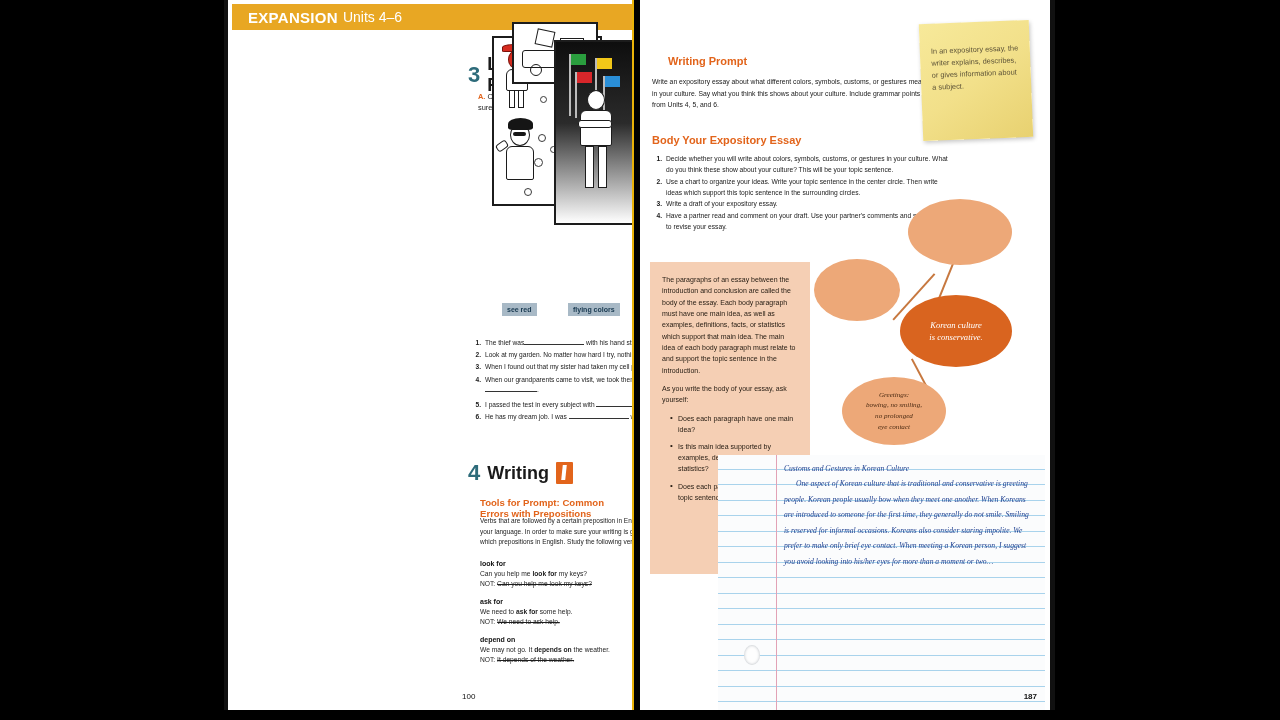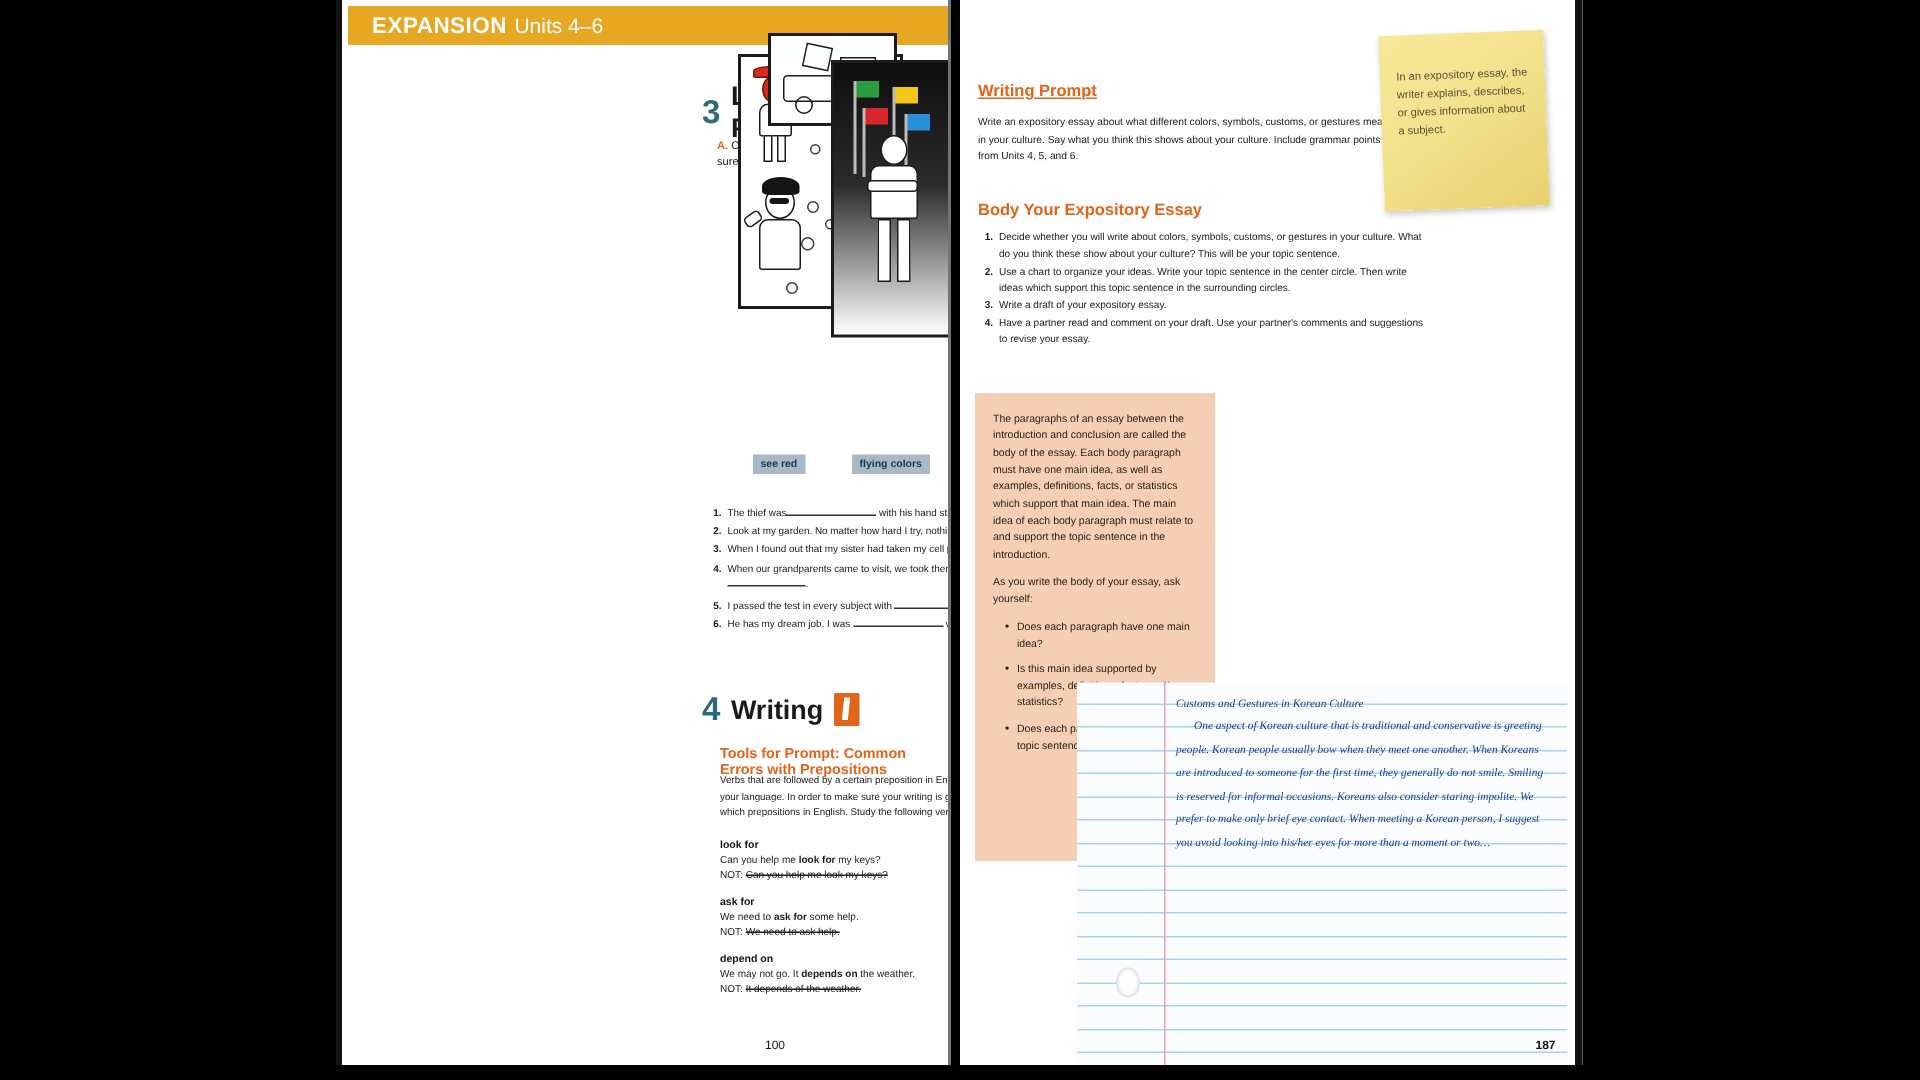--- a/index.html
+++ b/index.html
@@ -13,21 +13,21 @@
 
   
   .spread { position: absolute; left: 0; top: 0; width: 1280px; height: 720px; }
 
   .page {
     position: absolute;
     background: #fff;
     top: 0; height: 710px;
     overflow: hidden;
   }
-  .page-left  { left: 224px;  width: 410px; border-right: 2px solid #737373; }
+  .page-left  { left: 224px;  width: 410px; border-right: 2px solid #eab308; }
   .page-right { left: 640px;  width: 415px; }
   .page-left::after {
     content:""; position:absolute; left:0; top:0; bottom:0; width:4px; background:#111;
   }
   .page-right::after {
     content:""; position:absolute; right:0; top:0; bottom:0; width:5px; background:#111;
   }
   .page-bottom-bar {
     position:absolute; left:224px; top:710px; width:831px; height:10px; background:#000;
   }
@@ -88,24 +88,24 @@
 
   .verbs { position:absolute; left:256px; top:560px; width:378px; display:flex; gap:18px; }
   .vcol { width:180px; }
   .ventry { margin-bottom:9px; }
   .ventry .vh { font-size:7px; font-weight:700; color:#111; margin-bottom:2px; }
   .ventry .vs { font-size:6.7px; color:#1d1d1d; line-height:1.5; }
   .ventry .vs b { font-weight:700; }
   .ventry .vn { font-size:6.7px; color:#1d1d1d; line-height:1.5; }
   .strike { text-decoration: line-through; }
 
-  .pg-num-l { position:absolute; left:238px; top:692px; font-size:8px; font-weight:400; color:#111;margin-left:48px; }
-
-  
-  .wp-title { position:absolute; left:12px; top:55px; font-size:11px; font-weight:700; color:#e2641b;text-decoration:underline; }
+  .pg-num-l { position:absolute; left:238px; top:692px; font-size:8px; font-weight:400; color:#111; }
+
+  
+  .wp-title { position:absolute; left:28px; top:55px; font-size:11px; font-weight:700; color:#e2641b; }
   .wp-body  { position:absolute; left:12px; top:76px; width:278px; font-size:6.8px; color:#1a1a1a; line-height:1.72; }
 
   .we-title { position:absolute; left:12px; top:134px; font-size:11px; font-weight:700; color:#e2641b; }
   .we-list  { position:absolute; left:12px; top:154px; width:300px; font-size:6.7px; color:#1a1a1a; line-height:1.62; }
   .we-list .row { display:flex; margin-bottom:1px; }
   .we-list .n { font-weight:700; width:10px; flex:0 0 10px; text-align:right; margin-right:4px; }
 
   .devbox {
     position:absolute; left:10px; top:262px; width:160px; height:312px;
     background:#f5cfb4; padding:12px 11px 10px 12px;
@@ -327,20 +327,42 @@
     <div class="devbox">
       <p>The paragraphs of an essay between the introduction and conclusion are called the body of the essay. Each body paragraph must have one main idea, as well as examples, definitions, facts, or statistics which support that main idea. The main idea of each body paragraph must relate to and support the topic sentence in the introduction.</p>
       <p>As you write the body of your essay, ask yourself:</p>
       <ul>
         <li>Does each paragraph have one main idea?</li>
         <li>Is this main idea supported by examples, definitions, facts, and/or statistics?</li>
         <li>Does each paragraph support the topic sentence in the introduction?</li>
       </ul>
     </div>
 
+    <div class="bubbles">
+      <div class="connector" style="left:93px; top:124px; width:62px; transform:rotate(-48deg);"></div>
+      <div class="connector" style="left:135px; top:112px; width:56px; transform:rotate(-68deg);"></div>
+      <div class="connector" style="left:112px; top:163px; width:42px; transform:rotate(62deg);"></div>
+
+      <div class="bub pale" style="left:14px; top:64px; width:86px; height:62px;">
+        <span style="font-size:7px;"></span>
+      </div>
+      <div class="bub pale" style="left:108px; top:4px; width:104px; height:66px;">
+        <span style="font-size:7px;"></span>
+      </div>
+      <div class="bub dark" style="left:100px; top:100px; width:112px; height:72px; font-size:8.6px; line-height:1.45; white-space:pre-line;">
+        <span>Korean culture
+is conservative.</span>
+      </div>
+      <div class="bub pale" style="left:42px; top:182px; width:104px; height:68px; font-size:7.1px; line-height:1.5; white-space:pre-line; color:#4a2a12;">
+        <span>Greetings:
+bowing, no smiling,
+no prolonged
+eye contact</span>
+      </div>
+    </div>
 
     <div class="notebook">
       <div class="nb-line" style="top:14px;"></div>
       <div class="nb-line" style="top:29px;"></div>
       <div class="nb-line" style="top:45px;"></div>
       <div class="nb-line" style="top:60px;"></div>
       <div class="nb-line" style="top:76px;"></div>
       <div class="nb-line" style="top:91px;"></div>
       <div class="nb-line" style="top:107px;"></div>
       <div class="nb-line" style="top:122px;"></div>

